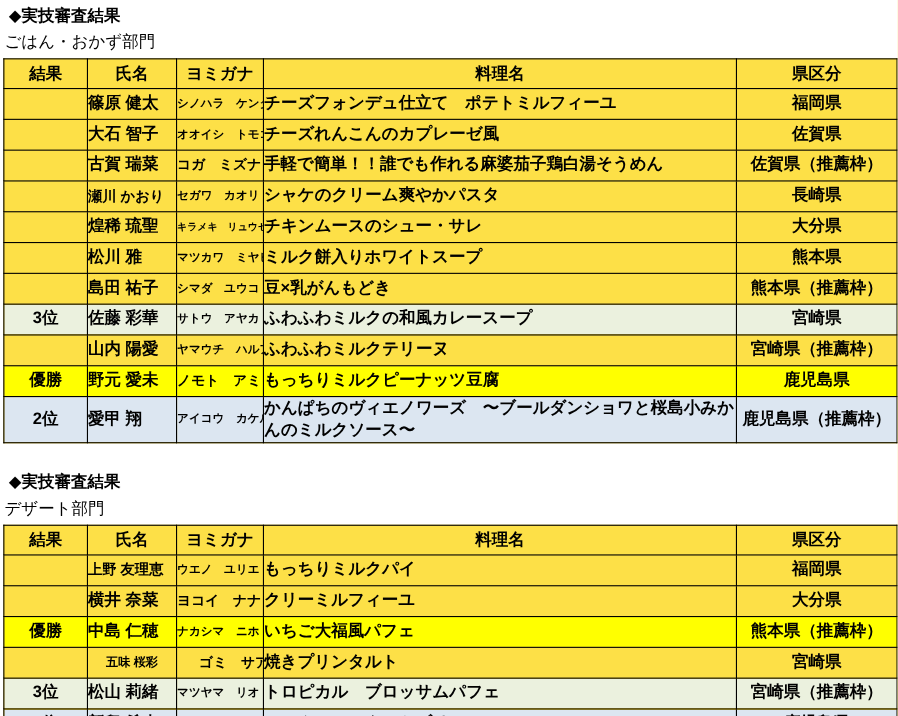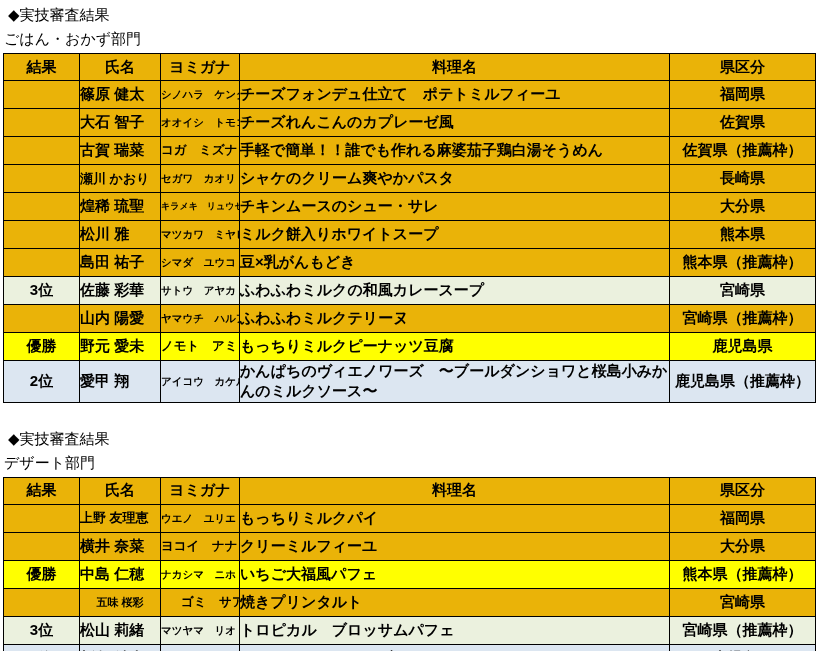--- a/index.html
+++ b/index.html
@@ -12,34 +12,34 @@
   }
   .page {
     width: 816px;
     min-height: 651px;
     padding: 6px 1px 0 3px;
   }
   .section-title {
     font-size: 15px;
     line-height: 18px;
     margin: 0 0 7px 5px;
-    font-weight: normal;
+    font-weight: bold;
   }
   .section-subtitle {
     font-size: 15px;
     line-height: 16px;
     margin: 0 0 6px 1px;
     font-weight: normal;
   }
   .result-section + .result-section { margin-top: 27px; }
   table.results-table {
     border-collapse: collapse;
     table-layout: fixed;
     width: 812px;
-    background: #eab308;
+    background: #fde047;
   }
   .results-table th, .results-table td {
     border: 1px solid #000000;
     vertical-align: middle;
     overflow: hidden;
     padding: 0;
   }
   .results-table th {
     font-size: 15px;
     font-weight: bold;

